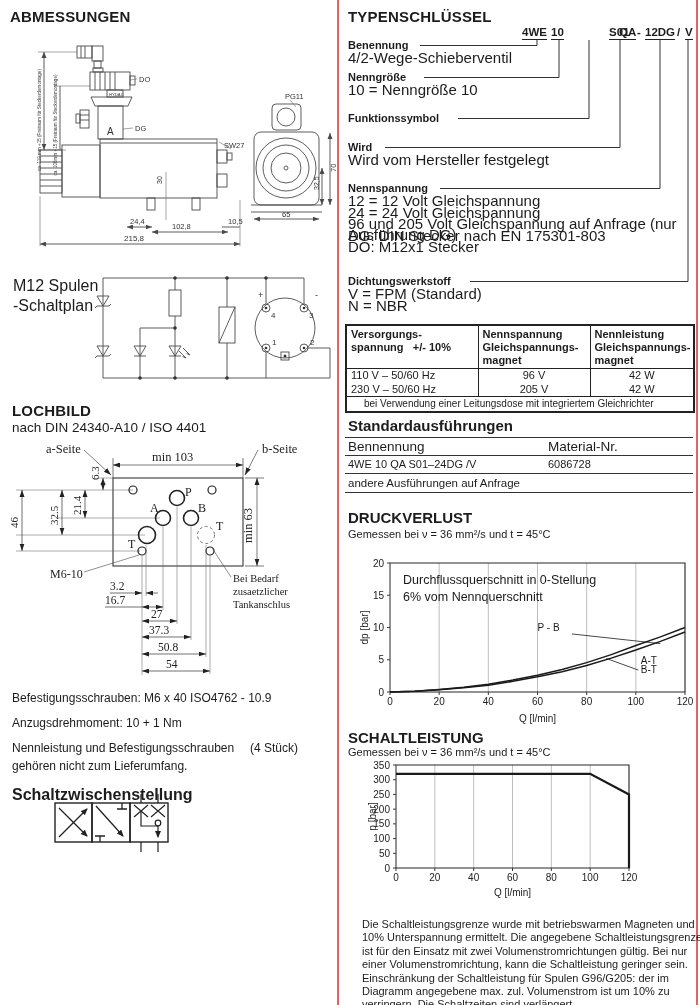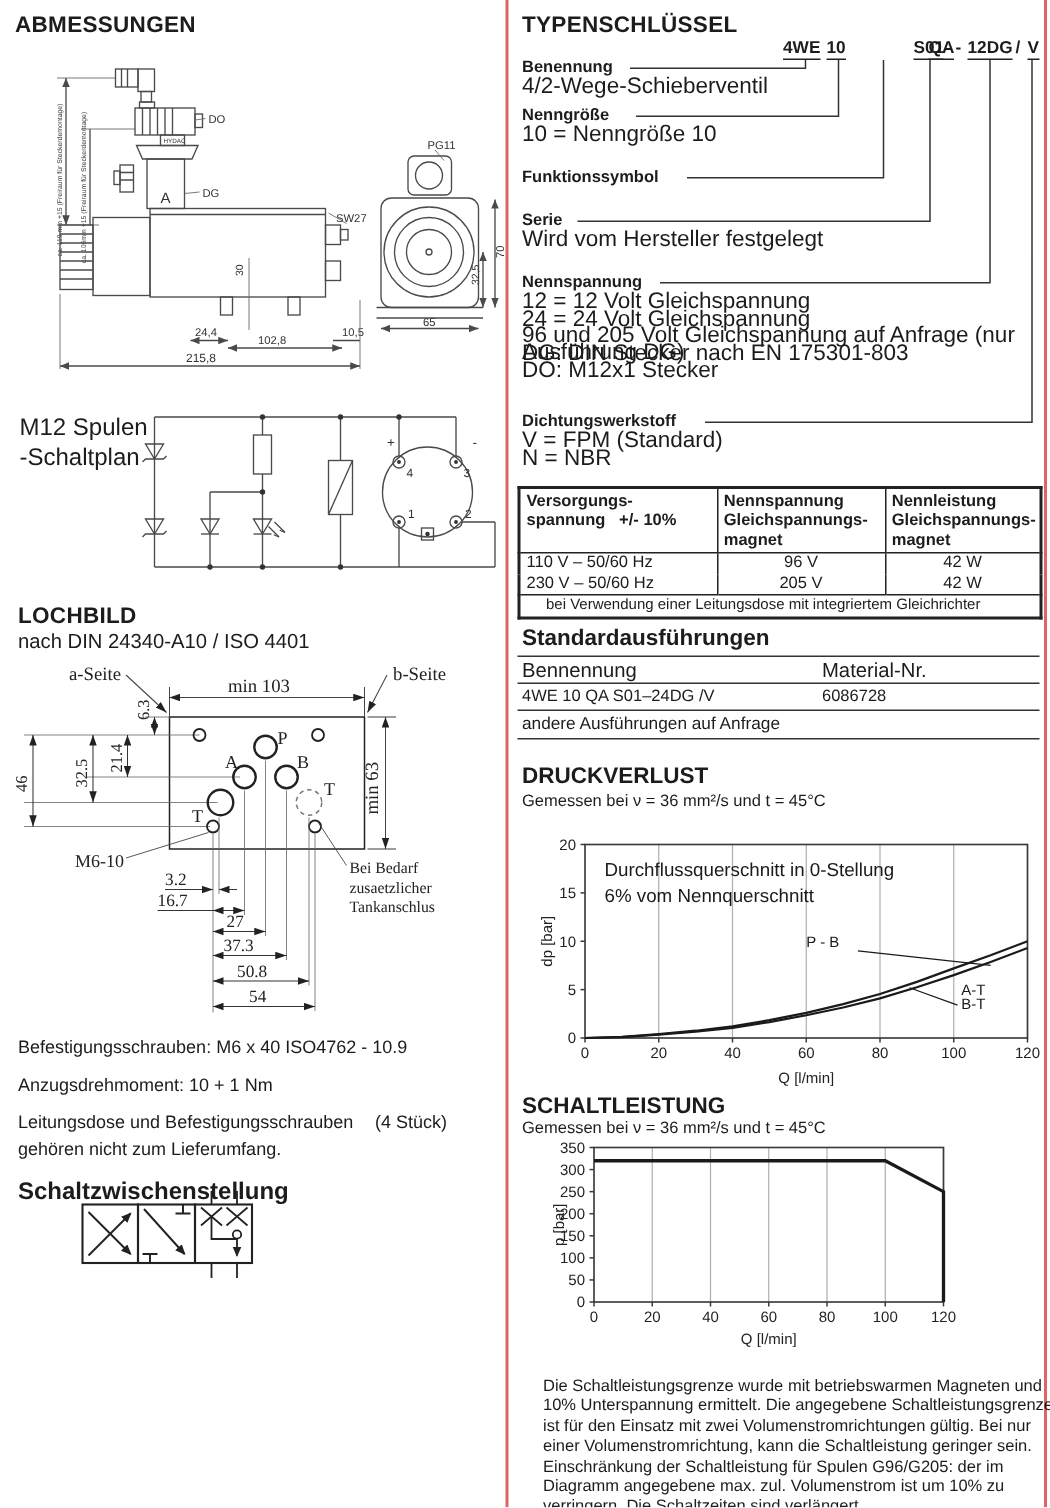--- a/index.html
+++ b/index.html
@@ -325,21 +325,21 @@
     <text class="serif" font-size="11.5" x="158" y="651">50.8</text>
     <text class="serif" font-size="11.5" x="166" y="668">54</text>
     <line x1="231" y1="577" x2="212" y2="548" stroke="#444" stroke-width=".6"></line>
     <text class="serif" font-size="10.5" x="233" y="582">Bei Bedarf</text>
     <text class="serif" font-size="10.5" x="233" y="595">zusaetzlicher</text>
     <text class="serif" font-size="10.5" x="233" y="608">Tankanschlus</text>
   </svg>
 
   <div class="abs noteTxt" style="left:12px;top:691px;">Befestigungsschrauben: M6 x 40 ISO4762 - 10.9</div>
   <div class="abs noteTxt" style="left:12px;top:716px;">Anzugsdrehmoment: 10 + 1 Nm</div>
-  <div class="abs noteTxt" style="left:12px;top:741px;">Leitungsdose und Befestigungsschrauben</div>
+  <div class="abs noteTxt" style="left:12px;top:741px;">Nennleistung und Befestigungsschrauben</div>
   <div class="abs noteTxt" style="left:250px;top:741px;">(4 Stück)</div>
   <div class="abs noteTxt" style="left:12px;top:759px;">gehören nicht zum Lieferumfang.</div>
 
   <div class="abs" style="left:12px;top:786px;font-size:16px;font-weight:bold;">Schaltzwischenstellung</div>
   <svg class="abs" style="left:30px;top:790px;" width="210" height="90" viewBox="30 790 210 90">
     <defs>
       <marker id="a3" markerWidth="8" markerHeight="8" refX="6" refY="3" orient="auto" markerUnits="userSpaceOnUse">
           <path d="M0,0 L7,3 L0,6 Z" fill="#222"></path>
         </marker>
     </defs>
@@ -387,21 +387,21 @@
       <path d="M440,188.5 H660 V40"></path>
       <path d="M470,281.5 H688 V40"></path>
     </g>
   </svg>
 
   <div class="abs tsLabel" style="left:348px;top:39px;">Benennung</div>
   <div class="abs tsLine" style="left:348px;top:52px;">4/2-Wege-Schieberventil</div>
   <div class="abs tsLabel" style="left:348px;top:71px;">Nenngröße</div>
   <div class="abs tsLine" style="left:348px;top:84px;">10 = Nenngröße 10</div>
   <div class="abs tsLabel" style="left:348px;top:112px;">Funktionssymbol</div>
-  <div class="abs tsLabel" style="left:348px;top:141px;">Serie</div>
+  <div class="abs tsLabel" style="left:348px;top:141px;">Wird</div>
   <div class="abs tsLine" style="left:348px;top:154px;">Wird vom Hersteller festgelegt</div>
   <div class="abs tsLabel" style="left:348px;top:182px;">Nennspannung</div>
   <div class="abs tsLine" style="left:348px;top:195px;">12 = 12 Volt Gleichspannung</div>
   <div class="abs tsLine" style="left:348px;top:206.5px;">24 = 24 Volt Gleichspannung</div>
   <div class="abs tsLine" style="left:348px;top:218px;">96 und 205 Volt Gleichspannung auf Anfrage (nur Ausführung DG)</div>
   <div class="abs tsLine" style="left:348px;top:229.5px;">DG: DIN Stecker nach EN 175301-803</div>
   <div class="abs tsLine" style="left:348px;top:241px;">DO: M12x1 Stecker</div>
   <div class="abs tsLabel" style="left:348px;top:275px;">Dichtungswerkstoff</div>
   <div class="abs tsLine" style="left:348px;top:288px;">V = FPM (Standard)</div>
   <div class="abs tsLine" style="left:348px;top:299.5px;">N = NBR</div>

